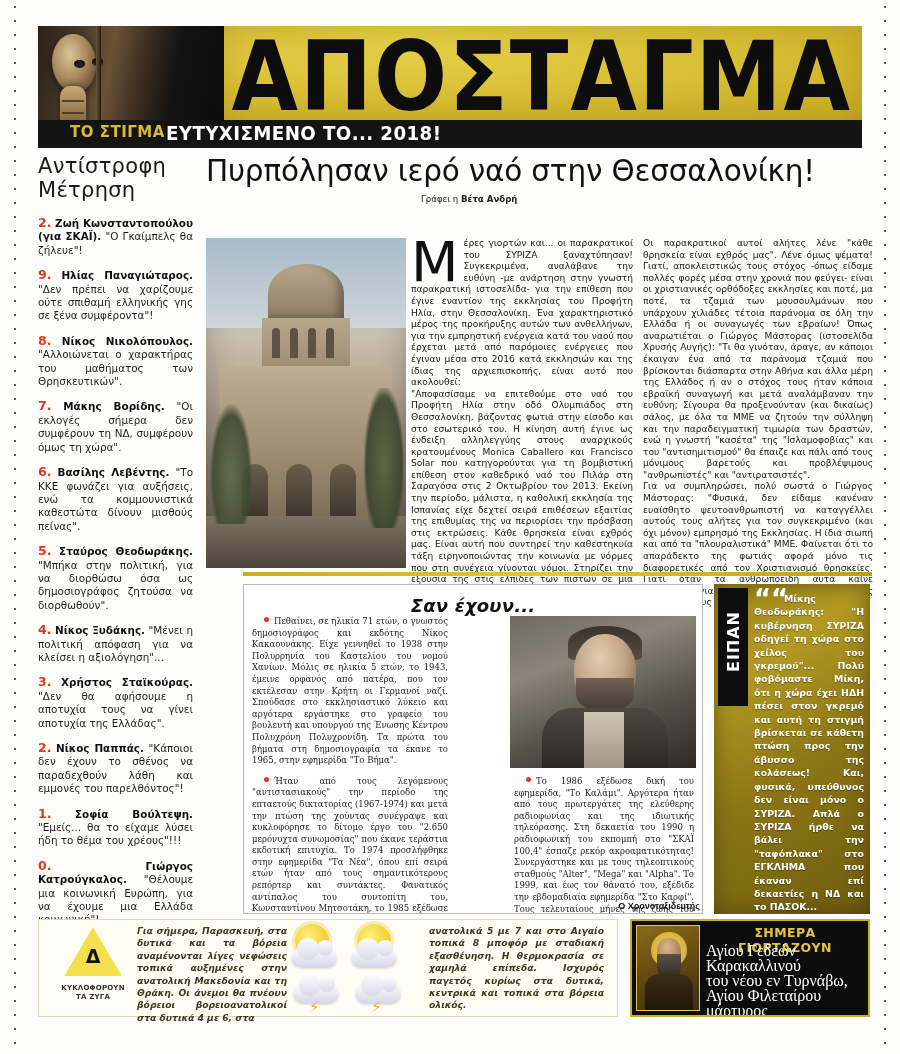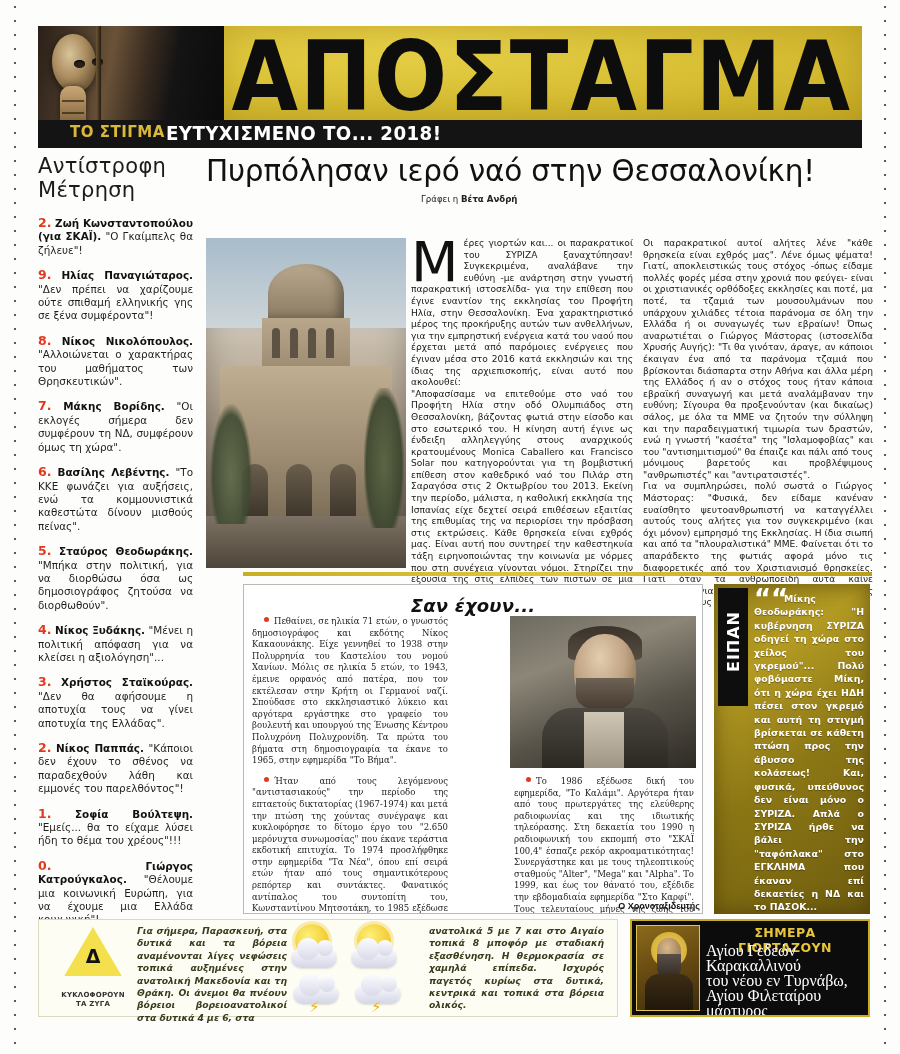--- a/index.html
+++ b/index.html
@@ -315,21 +315,21 @@
     background:#f3e04c;
     clip-path:polygon(50% 2%,98% 96%,2% 96%);
     border-radius:6px;
   }
   .tri .inner{
     position:absolute;left:14px;top:16px;width:32px;height:28px;
     display:flex;align-items:center;justify-content:center;
     color:#111;font-weight:700;font-size:19px;
   }
   .tri-label{
-    margin-top:13px;font-size:7px;font-weight:700;color:#333;line-height:9px;letter-spacing:.2px;
+    margin-top:6px;font-size:7px;font-weight:700;color:#333;line-height:9px;letter-spacing:.2px;
   }
   .wx-text{
     position:absolute;top:5px;font-size:9.2px;line-height:12.4px;
     font-style:italic;font-weight:700;color:#3b3b1e;text-align:justify;
   }
   .wx-text.a{left:98px;width:150px;}
   .wx-text.b{left:390px;width:175px;}
   .wx-icons{
     position:absolute;left:252px;top:2px;width:132px;height:92px;
   }

